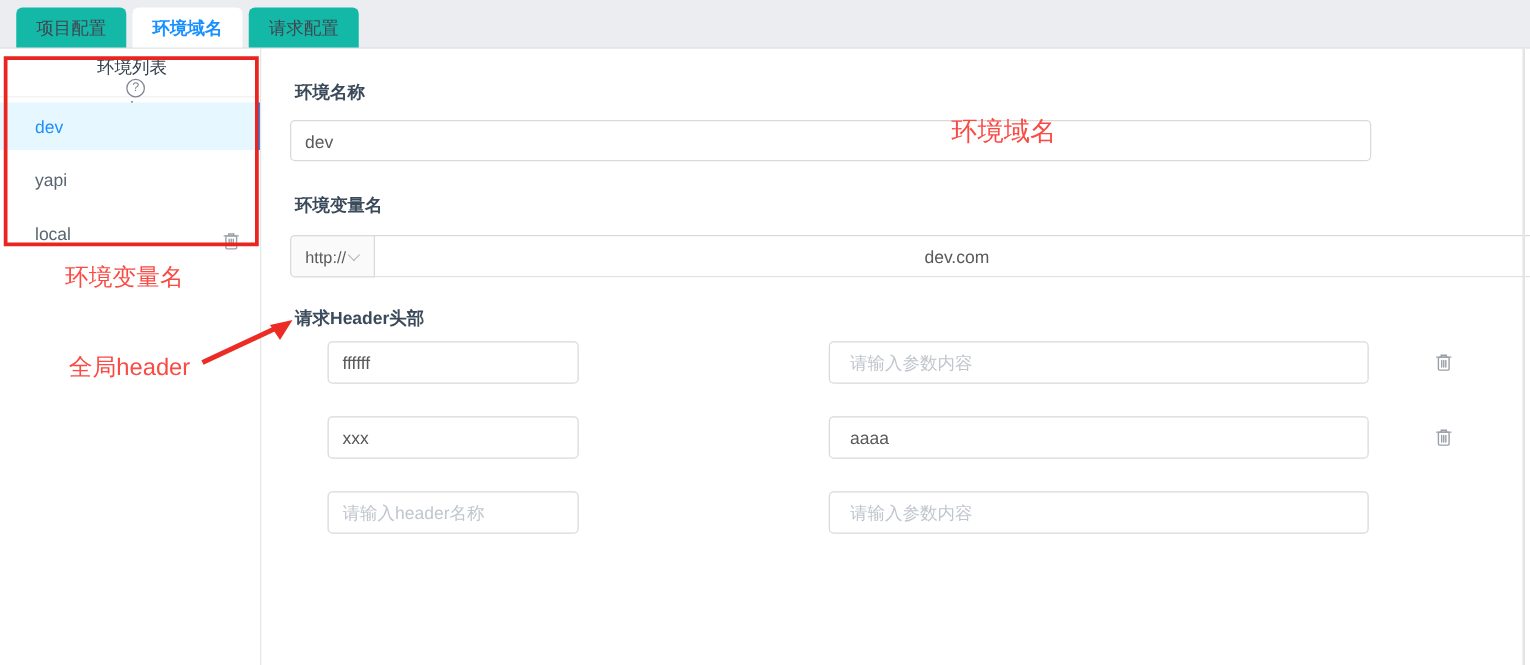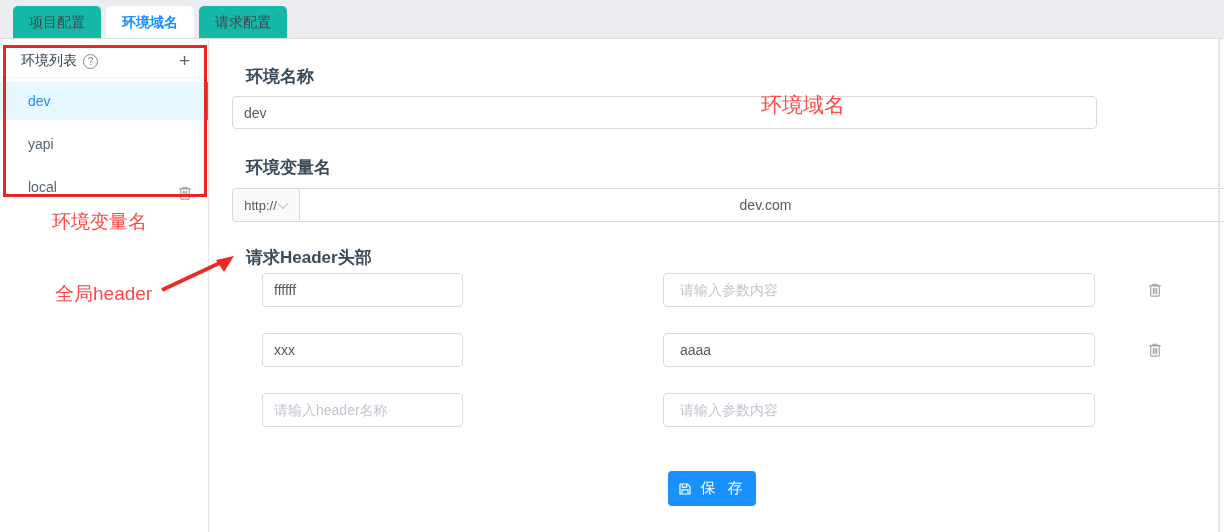--- a/index.html
+++ b/index.html
@@ -25,20 +25,21 @@
 
   
   .sidebar {
     position:absolute; left:0; top:39px; bottom:0; width:209px;
     background:#fff; border-right:1px solid #e4e7ea;
   }
   .side-header {
     height:33px; margin-top:6px; padding:0 18px 0 21px;
     display:flex; align-items:center; font-size:14px; color:#33404e;
     border-bottom:1px solid #f0f1f3;
+    flex-direction:column;
   }
   .help-circle {
     width:15px; height:15px; border:1px solid #7d8694; border-radius:50%;
     font-size:10px; line-height:13px; text-align:center; color:#7d8694;
     margin-left:6px; cursor:pointer;
   }
   .side-spacer { flex:1; }
   .add-btn { font-size:19px; color:#5b6573; cursor:pointer; line-height:18px; font-weight:300; }
   .env-items { position:absolute; left:0; top:43px; width:100%; }
   .env-item {
@@ -59,21 +60,21 @@
   }
   .red-note { position:absolute; color:#fa4a43; font-size:19px; white-space:nowrap; z-index:5; }
   .note-envvar { left:52px; top:209px; }
   .note-globalheader { left:55px; top:281px; }
   .note-envinfo { left:551px; top:52px; font-size:21px; }
   .red-arrow { position:absolute; left:150px; top:248px; z-index:5; pointer-events:none; }
 
   
   .main { position:absolute; left:210px; top:39px; right:0; bottom:0; background:#fff; }
   .form-label {
-    position:absolute; left:36px; font-size:17px; font-weight:bold; color:#3a4a5a;text-align:center;
+    position:absolute; left:26px; font-size:14px; font-weight:bold; color:#3a4a5a;text-align:center;
   }
   .ipt {
     border:1px solid #d9d9d9; border-radius:4px; background:#fff;
     font-size:14px; color:#595959; padding:0 11px; outline:none;
     font-family:"Liberation Sans","DejaVu Sans",sans-serif;
   }
   .ipt::placeholder { color:#c1c6ce; opacity:1; }
   .ipt-name  { position:absolute; left:22px; top:57px;  width:865px; height:33px; }
   .domain-group { position:absolute; left:22px; top:149px; width:1000px; height:34px; display:flex; }
   .domain-addon {
@@ -187,24 +188,16 @@
           <path d="M9.8 9.8v7M12 9.8v7M14.2 9.8v7"></path>
         </svg>
       </span>
     </div>
 
     <div class="hrow" style="top:354px;">
       <input class="ipt k" type="text" placeholder="请输入header名称" style="">
       <input class="ipt v" type="text" placeholder="请输入参数内容" style="">
     </div>
 
-    <button class="save-btn">
-      <svg width="16" height="16" viewBox="0 0 24 24" fill="none" stroke="#fff" stroke-width="1.8" stroke-linejoin="round">
-        <path d="M4.5 4.5h11l4 4v11h-15z"></path>
-        <path d="M8 4.8v4.4h6.5V4.8"></path>
-        <path d="M7.5 19.3v-6h9v6"></path>
-      </svg>
-      <span>保 存</span>
-    </button>
   </div>
 
   <div class="scroll-line"></div>
 </div>
 
 </body></html>

